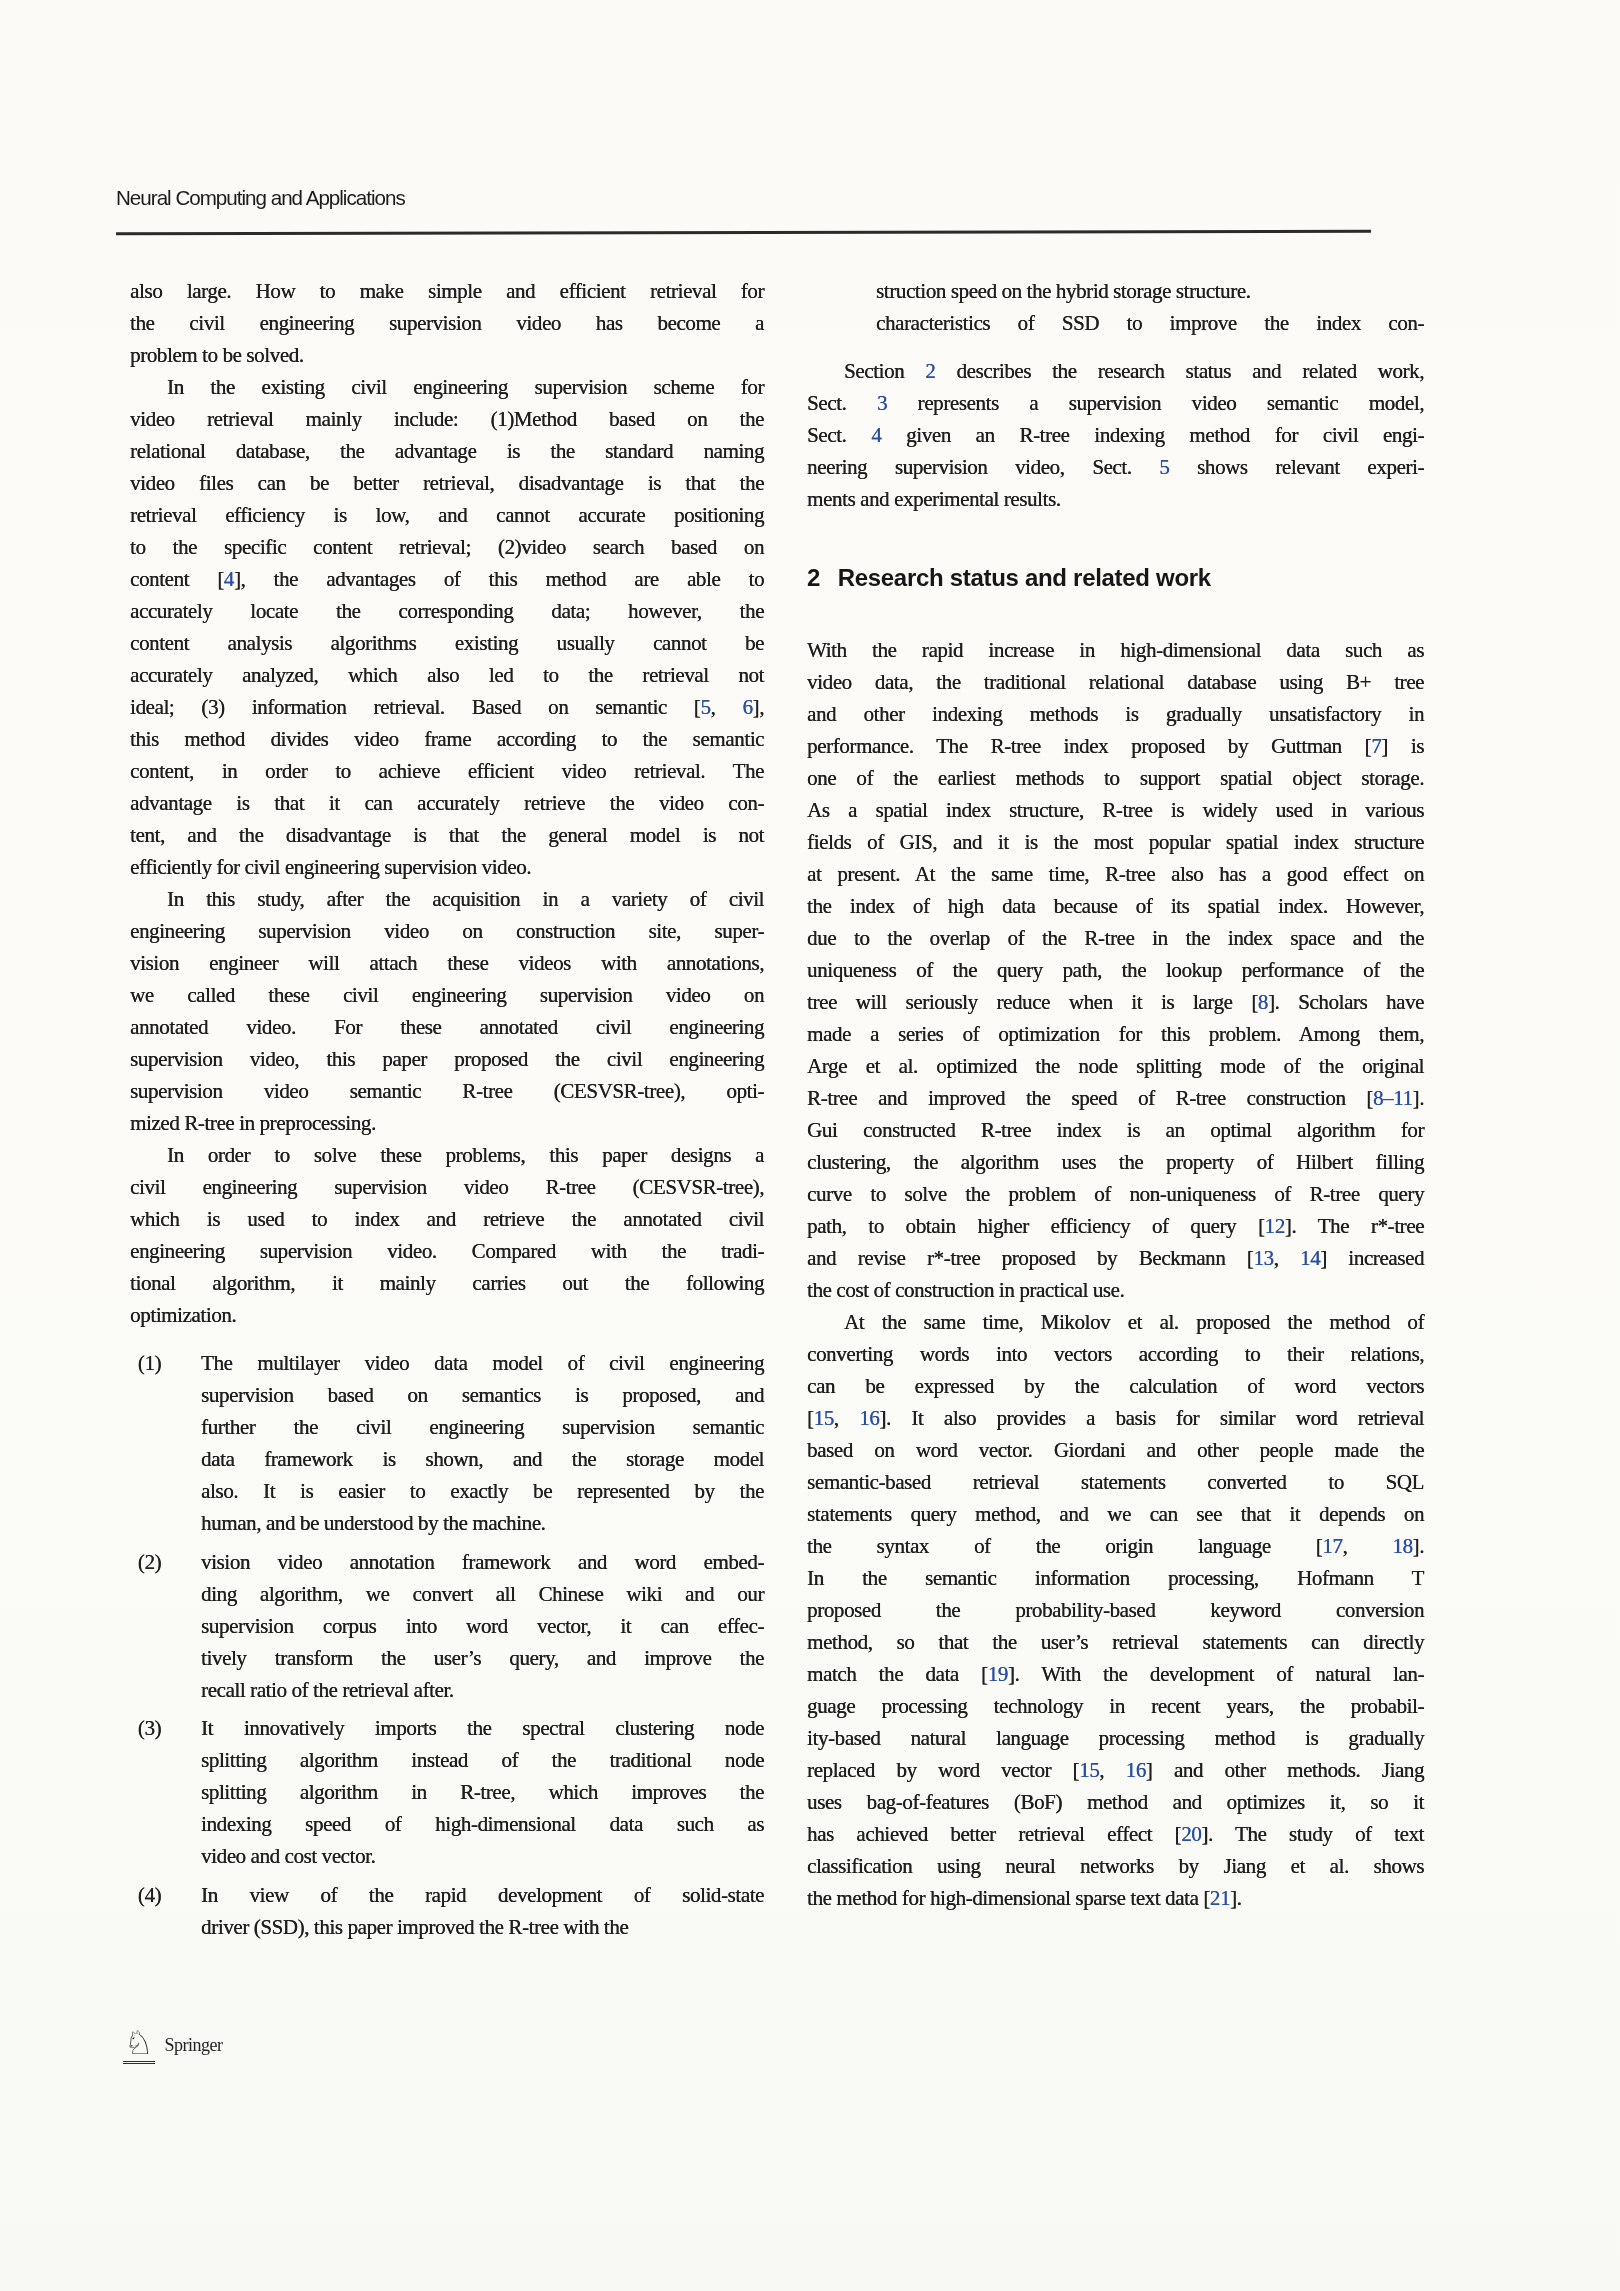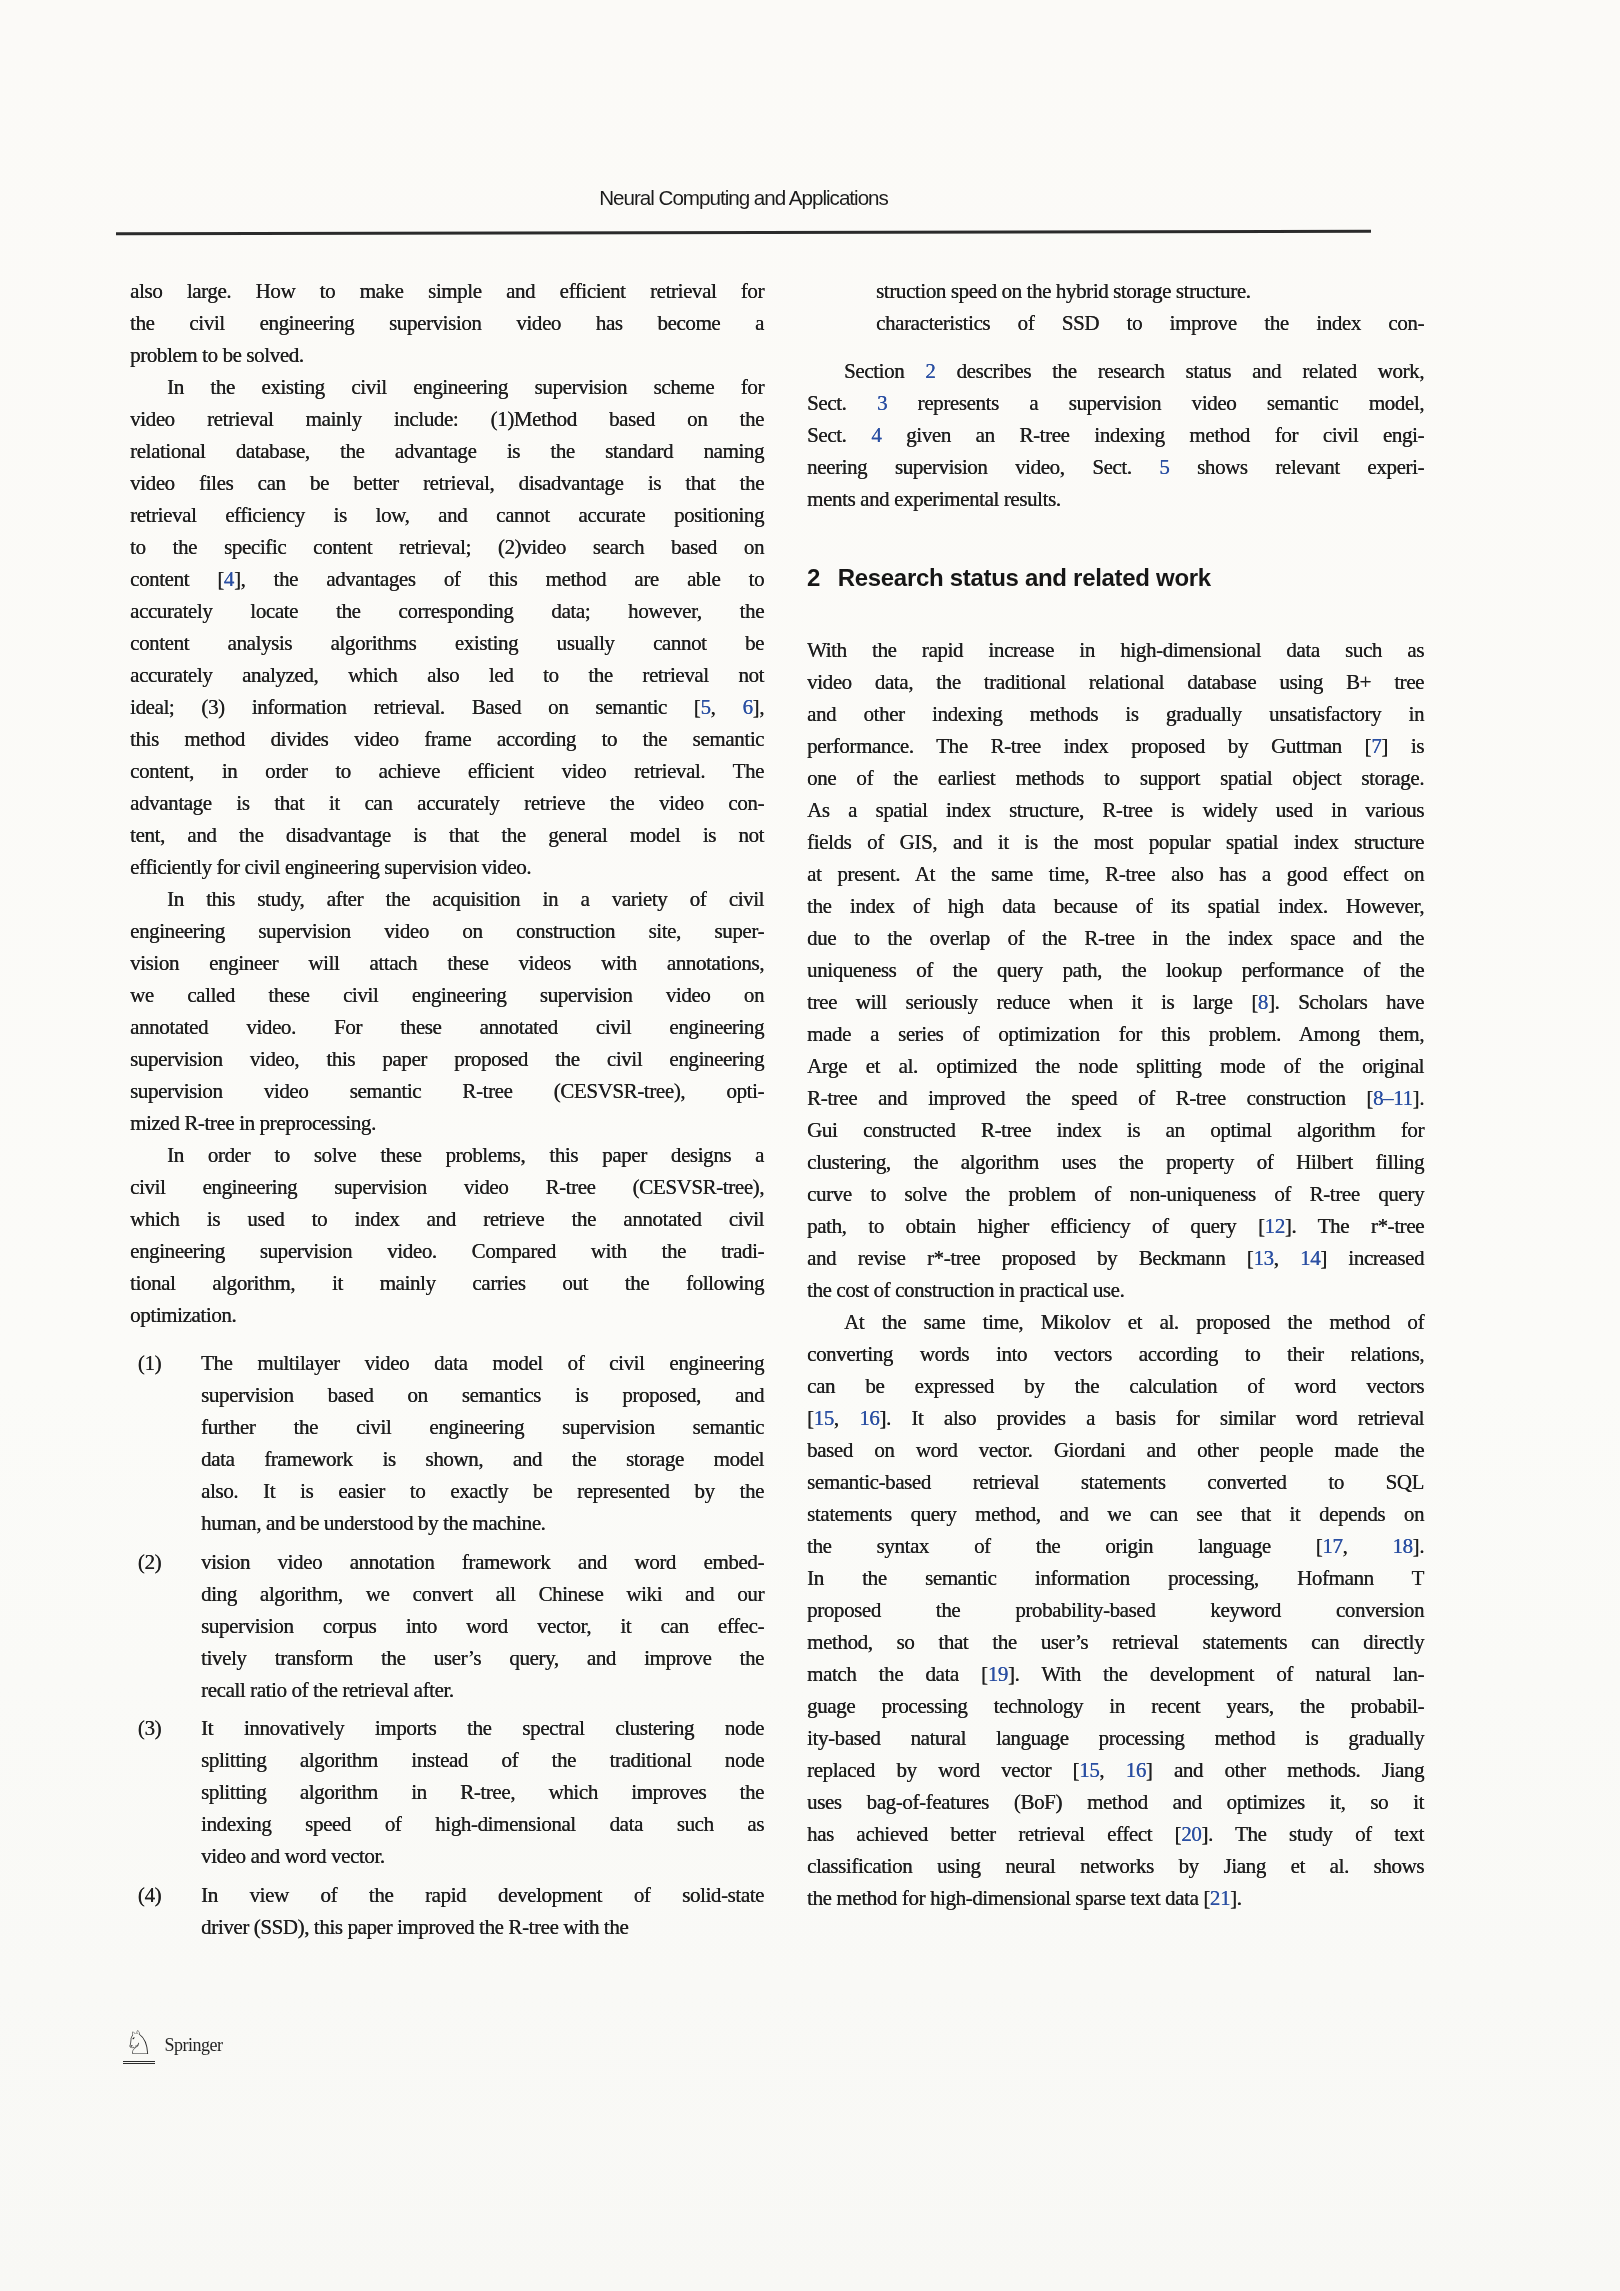--- a/index.html
+++ b/index.html
@@ -9,21 +9,21 @@
     font-family:"Liberation Serif", serif;
   }
   .sheet{
     position:relative;width:1620px;height:2292px;overflow:hidden;
     background:linear-gradient(180deg,#fbfaf7 0%, #fbfbf8 60%, #f8f8f5 100%);
     color:#1f1f1f;
   }
   
   .journal{
     position:absolute;top:186px;left:116px;width:1255px;
-    text-align:center;
+    text-align:left;
     font-family:"Liberation Sans", sans-serif;
     font-size:20.6px;letter-spacing:-1px;color:#1b1b1b;
   }
   .rule{
     position:absolute;top:231px;left:116px;width:1255px;height:2.9px;
     background:#2b2b2b;transform:rotate(-0.12deg);
   }
   
   .cols{
     position:absolute;top:275px;left:130px;width:1294px;
@@ -126,21 +126,21 @@
           <div class="line">supervision corpus into word vector, it can effec-</div>
           <div class="line">tively transform the user’s query, and improve the</div>
           <div class="line last">recall ratio of the retrieval after.</div>
         </div>
         <div class="block list">
           <span class="marker">(3)</span>
           <div class="line first">It innovatively imports the spectral clustering node</div>
           <div class="line">splitting algorithm instead of the traditional node</div>
           <div class="line">splitting algorithm in R-tree, which improves the</div>
           <div class="line">indexing speed of high-dimensional data such as</div>
-          <div class="line last">video and word vector.</div>
+          <div class="line last">video and cost vector.</div>
         </div>
         <div class="block list">
           <span class="marker">(4)</span>
           <div class="line first">In view of the rapid development of solid-state</div>
           <div class="line last">driver (SSD), this paper improved the R-tree with the</div>
         </div>
       </div>
     <div class="col right">
         <div class="block cont">
           <div class="line last">struction speed on the hybrid storage structure.</div>

